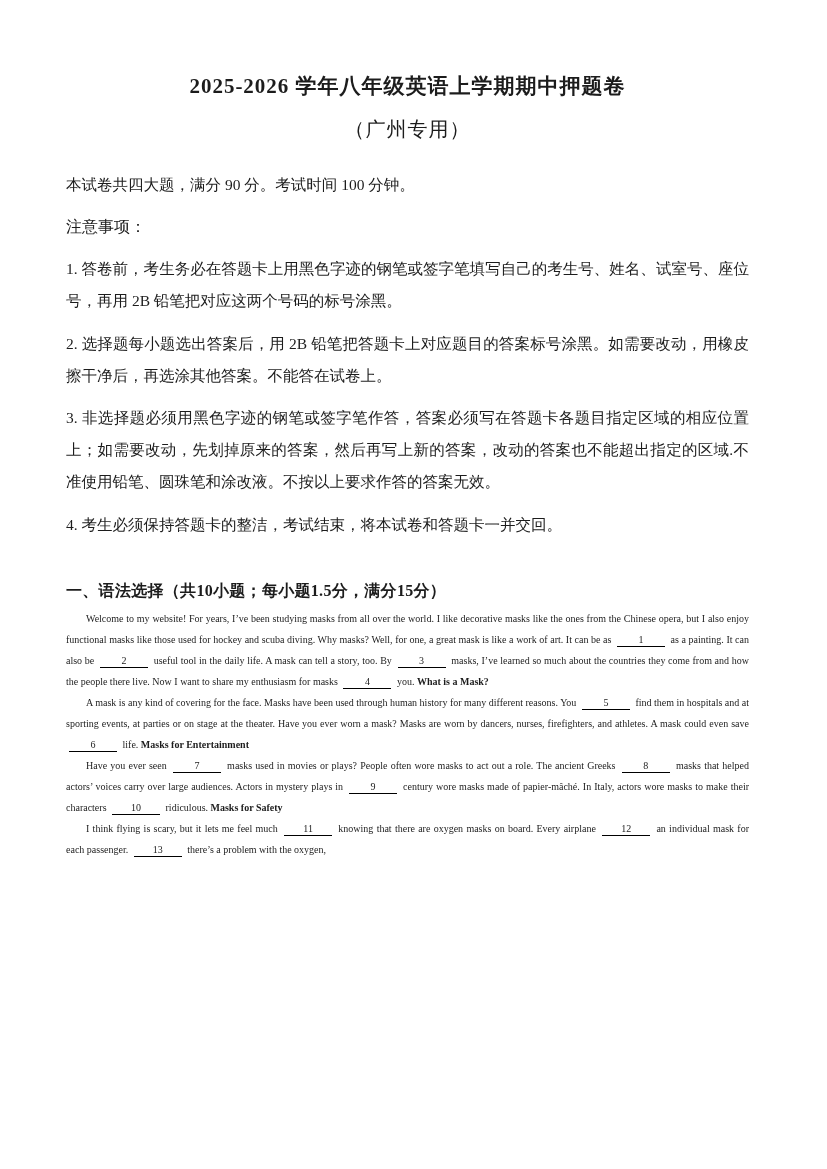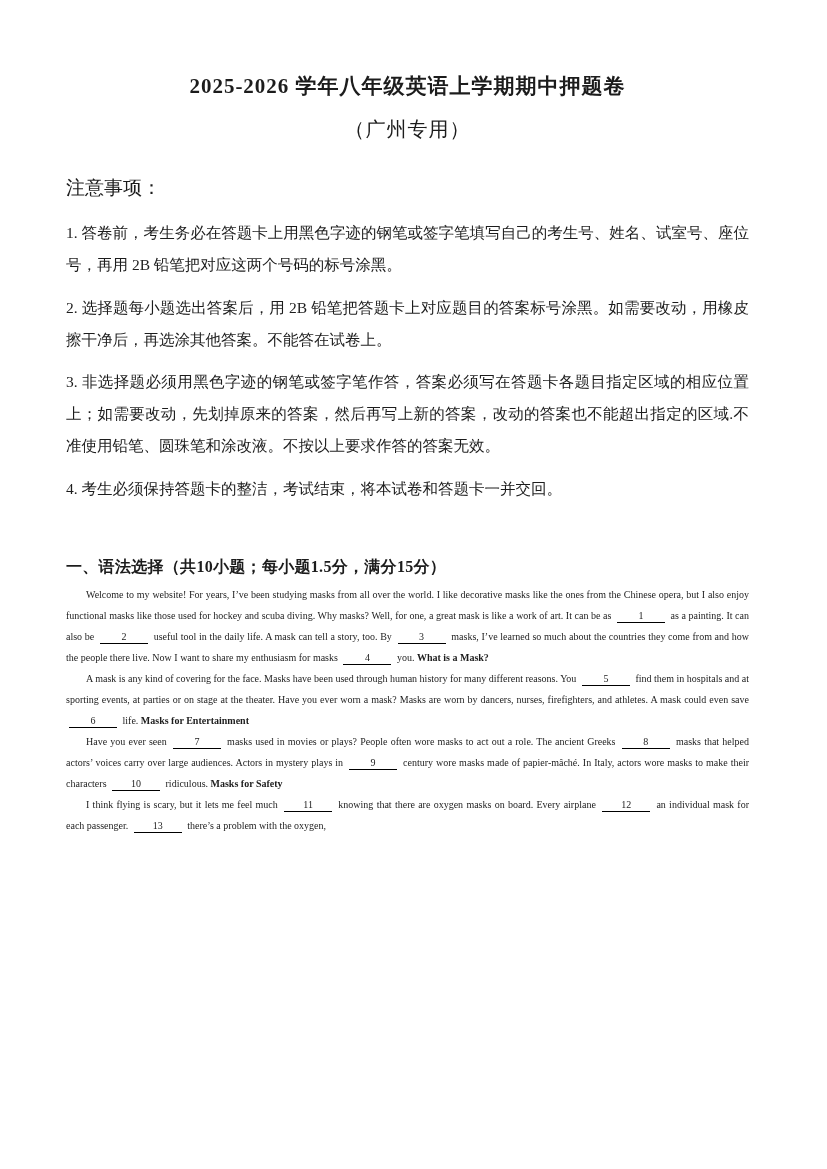--- a/index.html
+++ b/index.html
@@ -25,34 +25,34 @@
     font-weight: normal;
     margin: 0 0 30px 0;
     letter-spacing: 1px;
   }
   .intro {
     font-size: 15.5px;
     margin: 0 0 16px 0;
     line-height: 1.6;
   }
   .notes-header {
-    font-size: 19px;
+    font-size: 16px;
     margin: 0 0 14px 0;
     line-height: 1.6;
   }
   .note {
     font-size: 15.5px;
     line-height: 2.05;
     margin: 0 0 11px 0;
     text-align: justify;
   }
   .section-heading {
     font-size: 16px;
     font-weight: bold;
-    margin: 52px 0 6px 0;
+    margin: 40px 0 6px 0;
     letter-spacing: 0.3px;
   }
   .passage { margin-top: 4px; }
   .para {
     font-size: 10px;
     line-height: 2.1;
     margin: 0;
     text-align: justify;
     text-indent: 2em;
   }
@@ -69,20 +69,21 @@
   }
 </style>
 </head>
 <body>
 
 <div class="page">
 
   <h1 class="title">2025-2026 学年八年级英语上学期期中押题卷</h1>
   <h2 class="subtitle">（广州专用）</h2>
 
+  <p class="intro">本试卷共四大题，满分 90 分。考试时间 100 分钟。</p>
 
   <p class="notes-header">注意事项：</p>
 
   <div>
       <p class="note">1. 答卷前，考生务必在答题卡上用黑色字迹的钢笔或签字笔填写自己的考生号、姓名、试室号、座位号，再用 2B 铅笔把对应这两个号码的标号涂黑。</p>
       <p class="note">2. 选择题每小题选出答案后，用 2B 铅笔把答题卡上对应题目的答案标号涂黑。如需要改动，用橡皮擦干净后，再选涂其他答案。不能答在试卷上。</p>
       <p class="note">3. 非选择题必须用黑色字迹的钢笔或签字笔作答，答案必须写在答题卡各题目指定区域的相应位置上；如需要改动，先划掉原来的答案，然后再写上新的答案，改动的答案也不能超出指定的区域.不准使用铅笔、圆珠笔和涂改液。不按以上要求作答的答案无效。</p>
       <p class="note">4. 考生必须保持答题卡的整洁，考试结束，将本试卷和答题卡一并交回。</p>
     </div>
 

